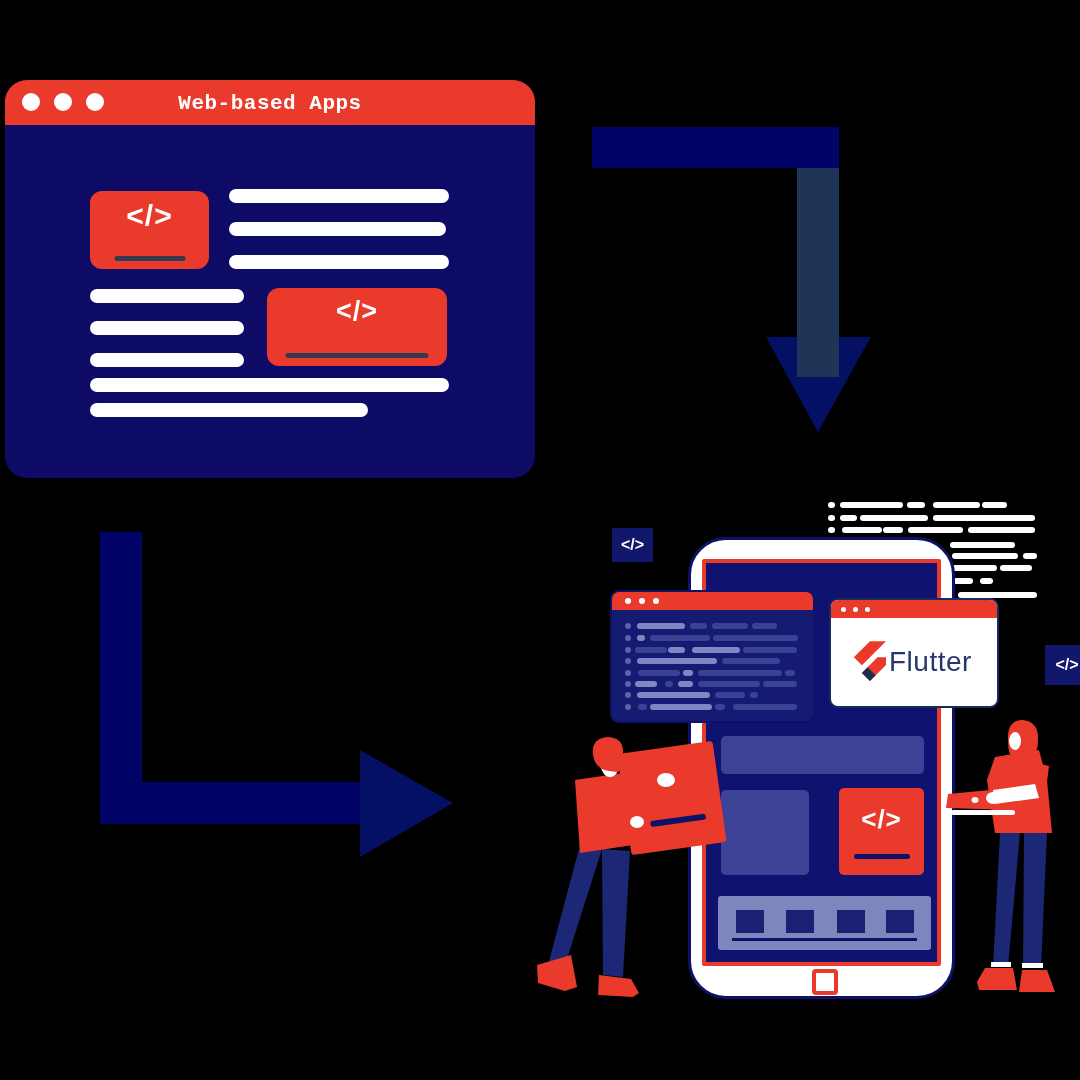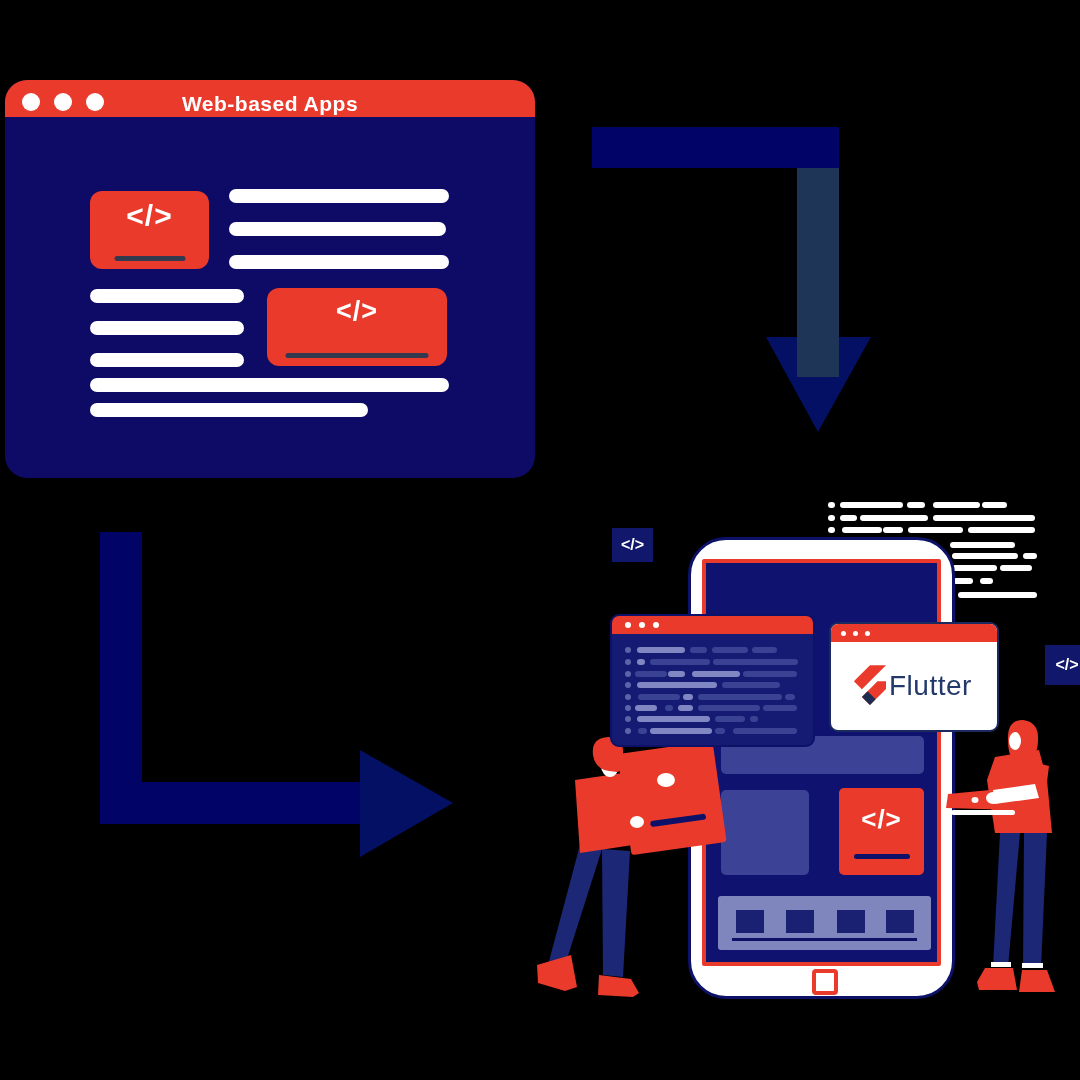--- a/index.html
+++ b/index.html
@@ -1,25 +1,25 @@
 <!DOCTYPE html>
 <html style="--red: #e93a2b; --deep-navy: #0d0b66; --arrow-navy: #010366; --arrow-head: #041063; --slate-bar: #1e3557; --screen-navy: #101270; --block-slate: #3c4397; --periwinkle: #7f86bd; --code-light: #8087c2; --code-mid: #3a4294; --code-bullet: #5c64a8; --underline-dark: #333a4f; --underline-navy: #0d1168; --flutter-text: #23396b; --badge-navy: #11176b; --pants-navy: #1c2776;"><head>
 <meta charset="utf-8">
 <style>
   html,body{margin:0;padding:0;background:#000;}
   #stage{position:relative;width:1080px;height:1080px;background:#000;overflow:hidden;
          font-family:"Liberation Sans",sans-serif;}
   .abs{position:absolute;}
   
   .lyr-codelines{z-index:1;} .lyr-arrow{z-index:2;} .lyr-browser{z-index:3;}
-  .lyr-phone{z-index:4;} .lyr-person{z-index:5;} .lyr-window{z-index:6;margin-top:24px;} .lyr-badge{z-index:7;}
+  .lyr-phone{z-index:4;} .lyr-person{z-index:5;} .lyr-window{z-index:6;} .lyr-badge{z-index:7;}
   
   .browser{left:5px;top:80px;width:530px;height:398px;background:var(--deep-navy);
            border-radius:22px;overflow:hidden;}
-  .browser-header{position:absolute;left:0;top:0;right:0;height:37px;background:var(--red);}
+  .browser-header{position:absolute;left:0;top:0;right:0;height:45px;background:var(--red);font-family:Liberation Mono, monospace;}
   .dot{position:absolute;border-radius:50%;background:#fff;}
   .browser-title{position:absolute;left:0;right:0;top:0;height:45px;line-height:47px;
                  text-align:center;color:#fff;font-weight:bold;font-size:21px;letter-spacing:.5px;}
   .chip{position:absolute;background:var(--red);border-radius:12px;}
   .chip .glyph{position:absolute;left:0;right:0;top:8px;text-align:center;color:#fff;
                font-weight:bold;letter-spacing:1px;}
   .chip .chip-underline{position:absolute;left:50%;transform:translateX(-50%);bottom:8px;height:5px;
                border-radius:3px;background:var(--underline-dark);}
   .wline{position:absolute;height:14px;border-radius:7px;background:#fff;}
   

